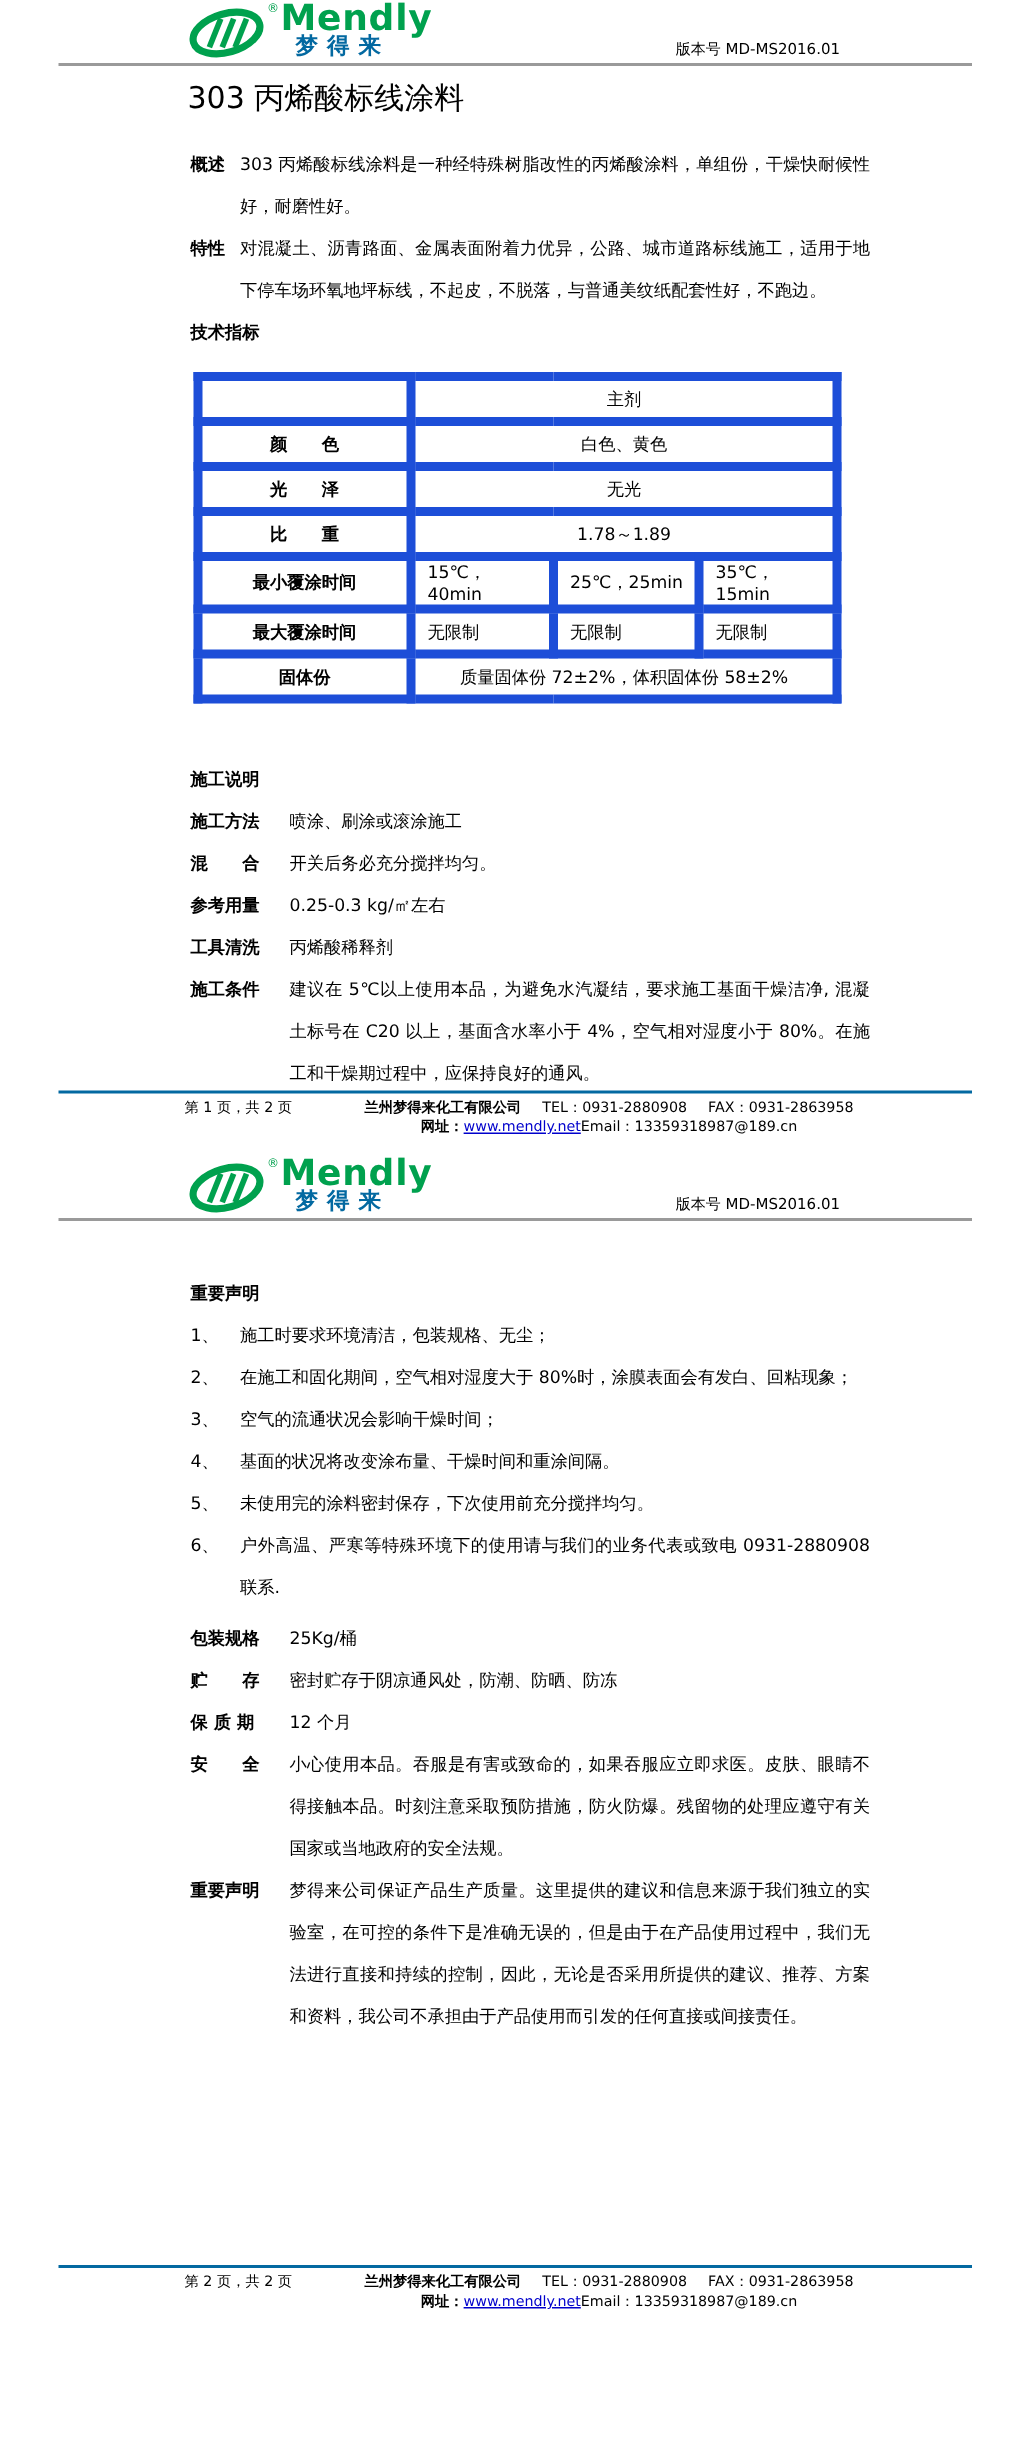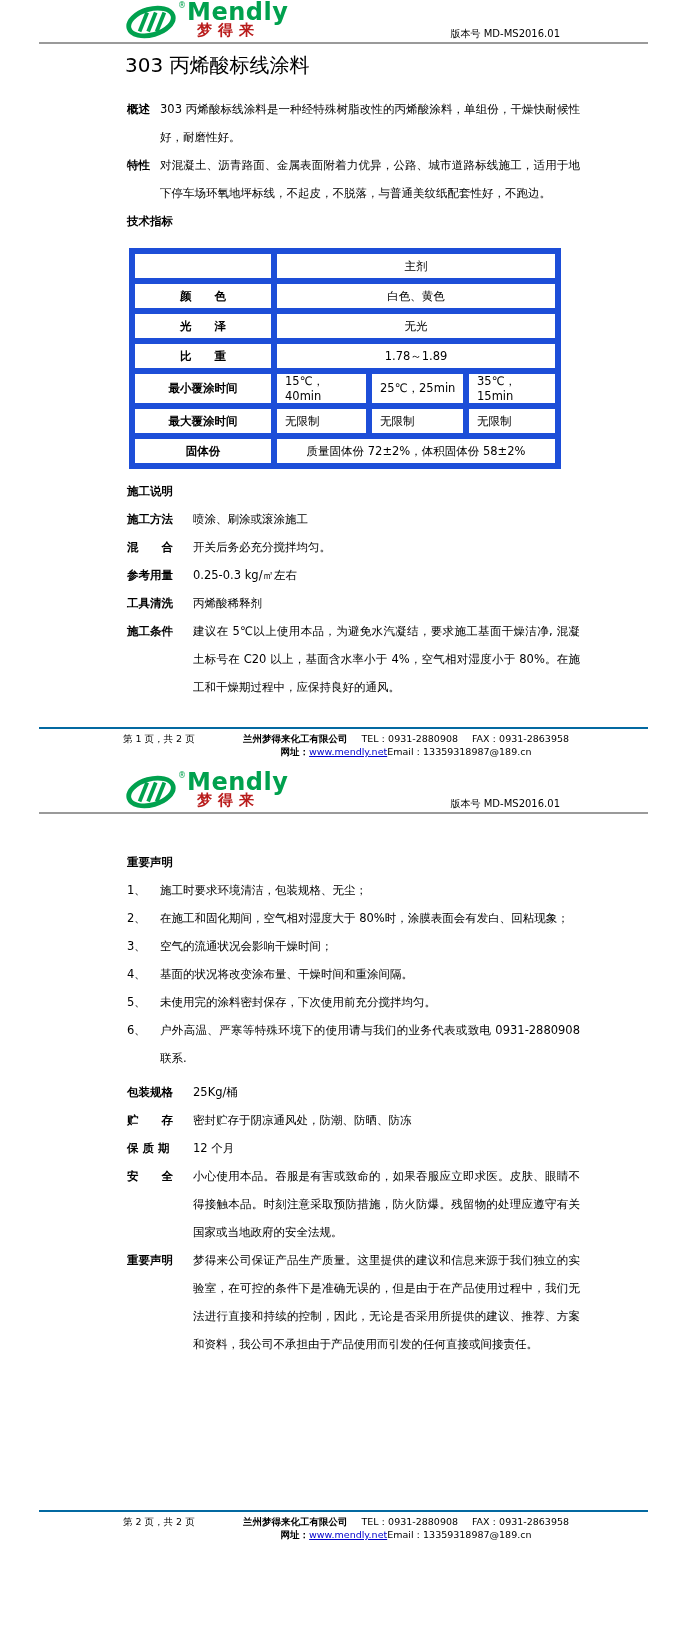--- a/index.html
+++ b/index.html
@@ -13,38 +13,38 @@
   .page-2 { height:868px; }
 
   
   .hdr { display:flex; justify-content:space-between; align-items:flex-end;
          padding:3px 127px 0 125px; height:42px; box-sizing:border-box; }
   .logo { display:flex; align-items:flex-start; position:relative; }
   .logo-mark { display:block; }
   .logo-reg { color:#00a14e; font-size:8px; line-height:8px; margin:0 1px 0 1px; }
   .wordmark { display:flex; flex-direction:column; }
   .brand-latin { color:#00a14e; font-weight:bold; font-size:24px; line-height:20px; letter-spacing:0.5px; }
-  .brand-cn { color:#b91c1c; font-weight:bold; font-size:15px; line-height:17px; letter-spacing:6px; margin-left:10px; }
+  .brand-cn { color:#0369a1; font-weight:bold; font-size:15px; line-height:17px; letter-spacing:6px; margin-left:10px; }
   .version { font-size:10px; line-height:12px; margin-bottom:2px; white-space:nowrap; }
   .rule { border-top:2px solid #9a9a9a; margin:0 39px; height:0; }
 
   
   .doc-title { margin:9px 107px 0 125px; font-size:20px; font-weight:normal; line-height:25px; }
 
   
   .h-sec { margin:0 107px 0 127px; font-weight:bold; line-height:28px; }
   .row { display:flex; margin:0 107px 0 127px; line-height:28px; }
   .row .lbl { font-weight:bold; flex:0 0 33px; white-space:pre; }
   .row.w .lbl { flex:0 0 66px; }
   .row.note .lbl { font-weight:normal; }
   .row .txt { flex:1; text-align:justify; }
 
   .mt-overview { margin-top:17px; }
   .mt-tech { margin-top:0; }
-  .mt-apply { margin-top:8px; }
+  .mt-apply { margin-top:36px; }
   .mt-notes { margin-top:34px; }
   .mt-info { margin-top:6px; }
 
   
   .spec-table { border-collapse:collapse; table-layout:fixed;
                 margin:13px 0 0 129px; width:426px; font-size:11.5px; }
   .spec-table td { border:6px solid #1d4ed8; height:24px; padding:0 6px; overflow:hidden; }
   .spec-table .c-lbl { font-weight:bold; text-align:center;font-family:Liberation Mono, monospace; }
   .spec-table .c-center { text-align:center; }
   .spec-table .c-data { text-align:left; padding-left:8px; }

